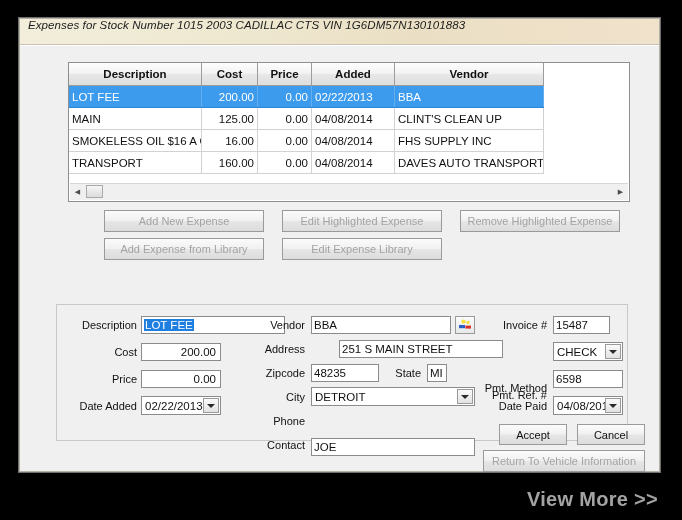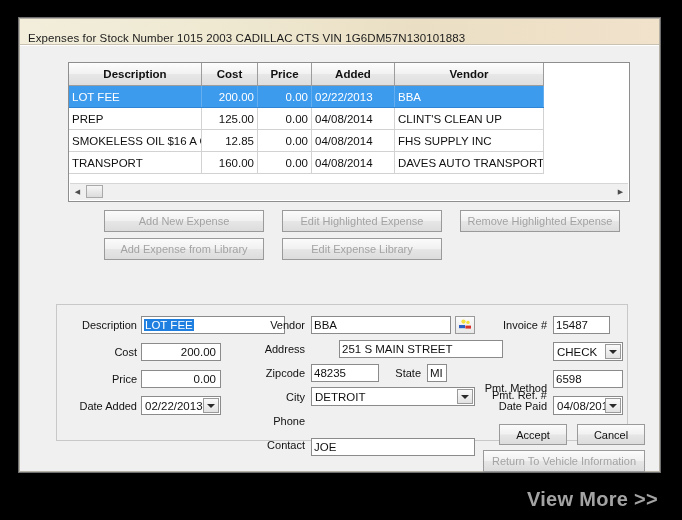--- a/index.html
+++ b/index.html
@@ -15,22 +15,23 @@
     position:absolute;left:19px;top:18px;width:641px;height:454px;
     background:#efefef;
     border:1px solid #b4b0a6;
     box-shadow:0 0 0 1px #6f6f6f;
     box-sizing:border-box;
   }
   .titlebar{
     height:26px;box-sizing:border-box;
     background:linear-gradient(to right,#f2eedb 0%,#efe9d2 30%,#eadfc4 62%,#f1e2cb 100%);
     border-bottom:1px solid #c9c2b2;
-    display:flex;align-items:flex-end;
+    display:flex;align-items:flex-start;
     padding-left:8px;
+    font-style:italic;
   }
   .titlebar .title{
     font-size:11.5px;color:#1b1b1b;white-space:nowrap;letter-spacing:.1px;
   }
   .client{
     position:absolute;left:0;top:26px;right:0;bottom:0;
     background:#f0f0f0;
     border-top:1px solid #ffffff;
     box-sizing:border-box;
   }
@@ -161,29 +162,29 @@
           </thead>
           <tbody>
             <tr class="sel">
               <td>LOT FEE</td>
               <td class="num">200.00</td>
               <td class="num">0.00</td>
               <td>02/22/2013</td>
               <td>BBA</td>
             </tr>
             <tr>
-              <td>PREP</td>
+              <td>MAIN</td>
               <td class="num">125.00</td>
               <td class="num">0.00</td>
               <td>04/08/2014</td>
               <td>CLINT'S CLEAN UP</td>
             </tr>
             <tr>
               <td>SMOKELESS OIL $16 A QUA</td>
-              <td class="num">12.85</td>
+              <td class="num">16.00</td>
               <td class="num">0.00</td>
               <td>04/08/2014</td>
               <td>FHS SUPPLY INC</td>
             </tr>
             <tr>
               <td>TRANSPORT</td>
               <td class="num">160.00</td>
               <td class="num">0.00</td>
               <td>04/08/2014</td>
               <td>DAVES AUTO TRANSPORT</td>

